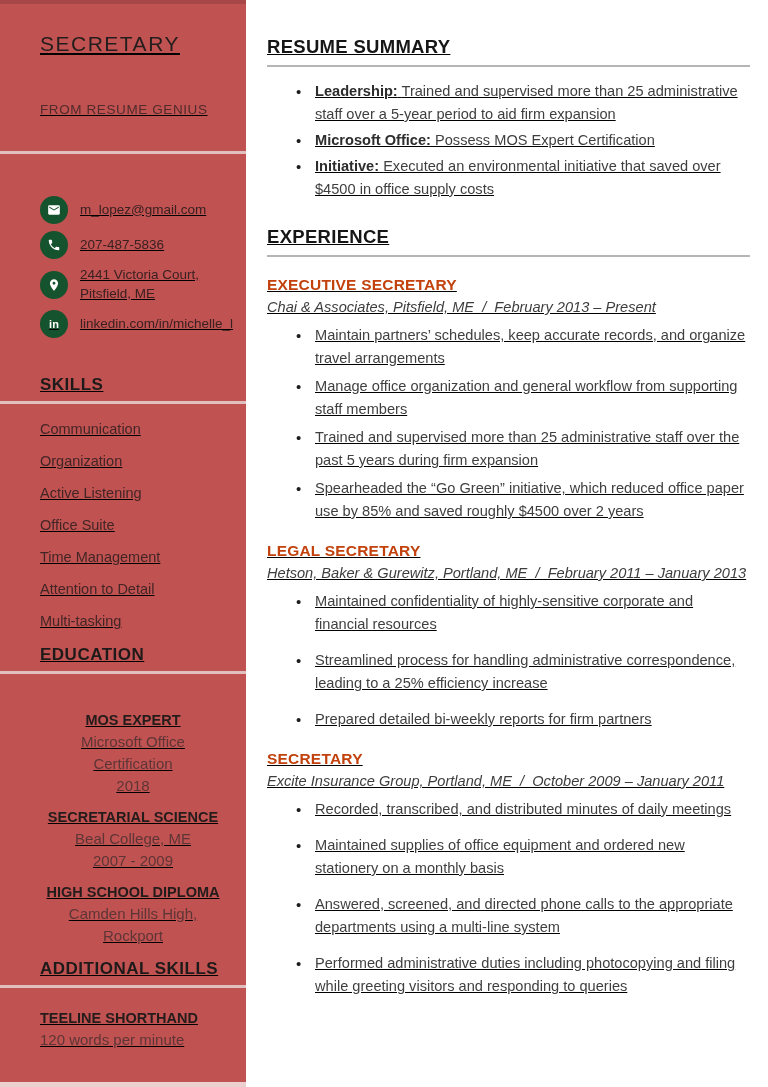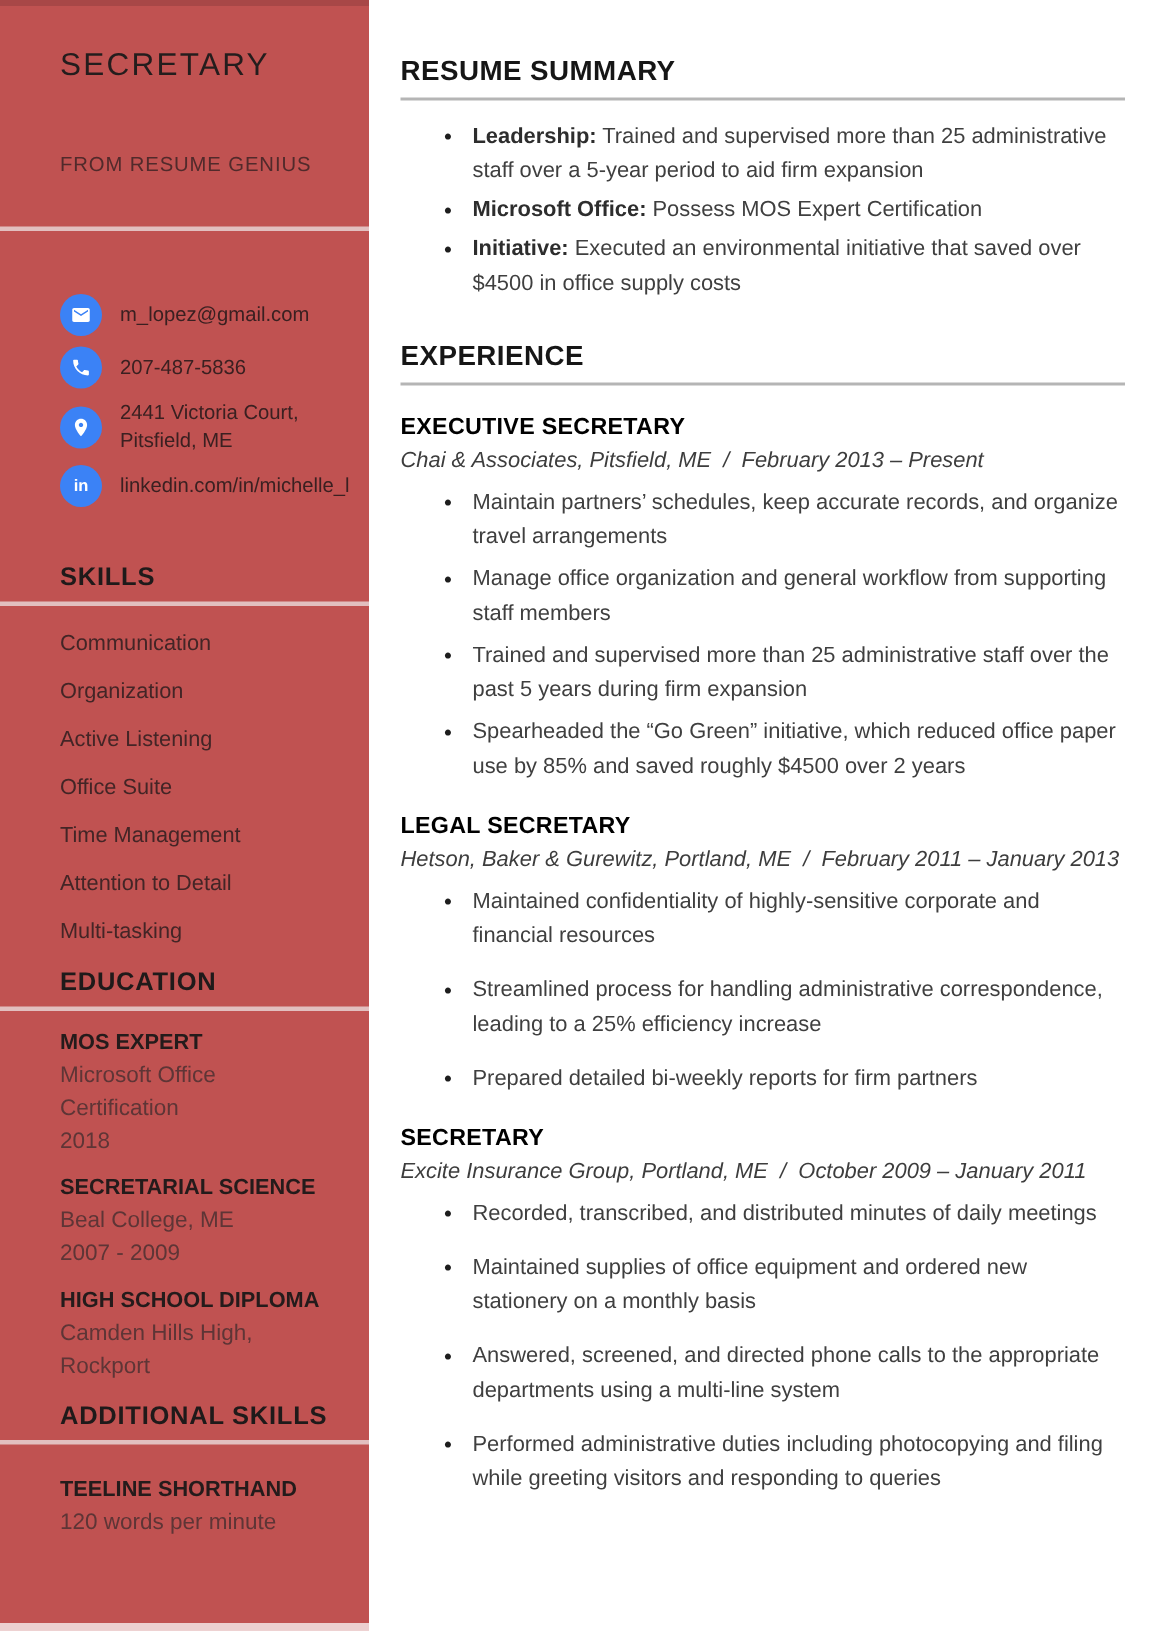--- a/index.html
+++ b/index.html
@@ -1,21 +1,21 @@
 <!DOCTYPE html>
 <html><head>
 <meta charset="utf-8">
 <style>
   html,body{margin:0;padding:0;}
   body{
     width:768px;height:1087px;background:#ffffff;
     font-family:"Liberation Sans",sans-serif;
     -webkit-font-smoothing:antialiased;overflow:hidden;
   }
-  .page{display:flex;width:768px;height:1087px;}
+  .page{display:flex;width:768px;height:1087px;text-decoration:underline;}
 
   
   .sidebar{
     width:246px;min-width:246px;box-sizing:border-box;
     background:#c05251;border-top:4px solid #a84747;
     padding:0 20px 0 40px;position:relative;
   }
   .sidebar::after{
     content:"";position:absolute;left:0;bottom:0;width:100%;height:5px;
     background:#ecd0d0;
@@ -27,40 +27,40 @@
   .sb-subtitle{
     margin-top:46px;font-size:13.5px;color:#512a2b;letter-spacing:.6px;
   }
   .sb-divider{
     height:3px;background:#e2bfbf;margin-left:-40px;margin-right:-20px;
   }
   .div-1{margin-top:34px;}
   .contacts{margin-top:42px;}
   .contact{display:flex;align-items:center;margin-bottom:7px;}
   .cicon{
-    width:28px;height:28px;border-radius:50%;background:#3b82f6;
+    width:28px;height:28px;border-radius:50%;background:#14532d;
     display:flex;align-items:center;justify-content:center;
     margin-right:12px;flex:0 0 28px;
   }
   .cicon svg{width:14px;height:14px;fill:#ffffff;}
   .cicon .in-glyph{
     color:#fff;font-size:11px;font-weight:700;line-height:1;
     font-family:"Liberation Sans",sans-serif;
   }
   .ctext{font-size:13.5px;color:#3a2021;line-height:1.38;}
   .sb-h2{
     margin:0;font-size:17px;font-weight:700;color:#1f1a1a;
     letter-spacing:.5px;
   }
   .skills-h2{margin-top:37px;}
   .sb-h2 + .sb-divider{margin-top:6px;}
   .skills-list{margin-top:17px;}
   .skill{font-size:14.5px;color:#432526;margin-bottom:16px;}
   .edu-h2{margin-top:12px;}
-  .edu-list{margin-top:13px;}
+  .edu-list{margin-top:38px;text-align:center;}
   .edu-entry{margin-bottom:12px;}
   .edu-title{font-size:14.5px;font-weight:700;color:#241b1b;margin-bottom:3px;}
   .edu-line{font-size:15px;color:#5e3536;line-height:22px;}
   .add-h2{margin-top:12px;}
   .add-list{margin-top:22px;}
 
   
   .main{
     flex:1;box-sizing:border-box;padding:36px 18px 0 21px;
   }
@@ -77,21 +77,21 @@
   ul.blist li::before{
     content:"\2022";position:absolute;left:29px;top:0;color:#1d1d1d;
     font-size:15px;
   }
   ul.tight li{margin-bottom:3px;}
   ul.semi li{margin-bottom:5px;}
   ul.spaced li{margin-bottom:13px;}
   .lead{font-weight:700;color:#2d2d2d;}
   .exp-h1{margin-top:25px;}
   .job{margin-top:19px;}
-  .job-title{font-size:15.5px;font-weight:700;color:#000000;letter-spacing:.2px;}
+  .job-title{font-size:15.5px;font-weight:700;color:#c2410c;letter-spacing:.2px;}
   .job-meta{font-size:14.6px;font-style:italic;color:#3d3d3d;margin-top:5px;}
   .job ul.blist{margin-top:9px;}
 </style>
 </head>
 <body>
 
 <div class="page">
 
   <aside class="sidebar">
     <div class="sb-title">SECRETARY</div>

